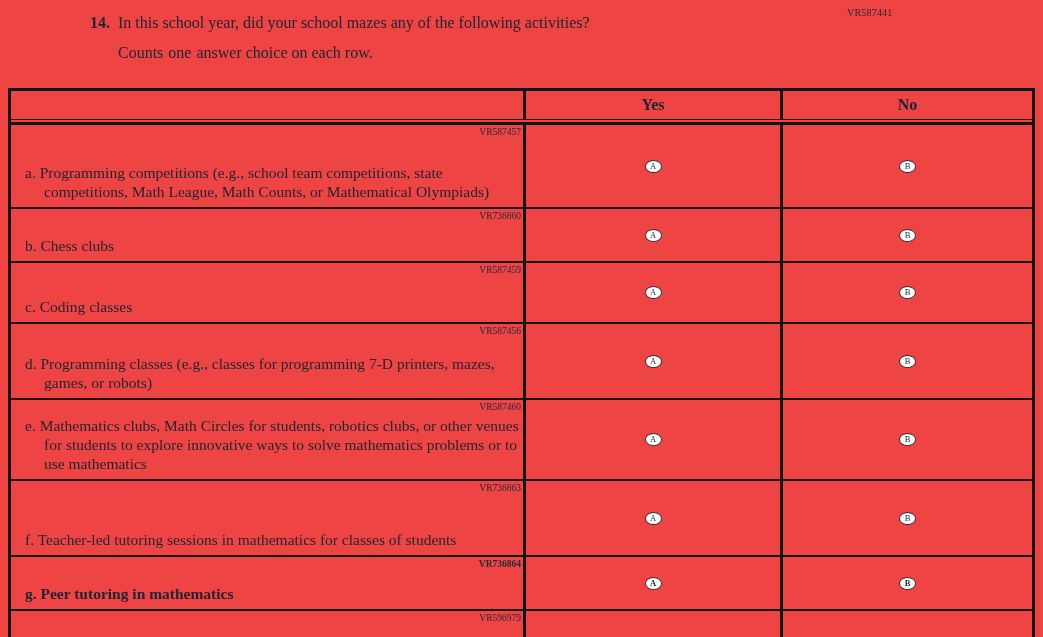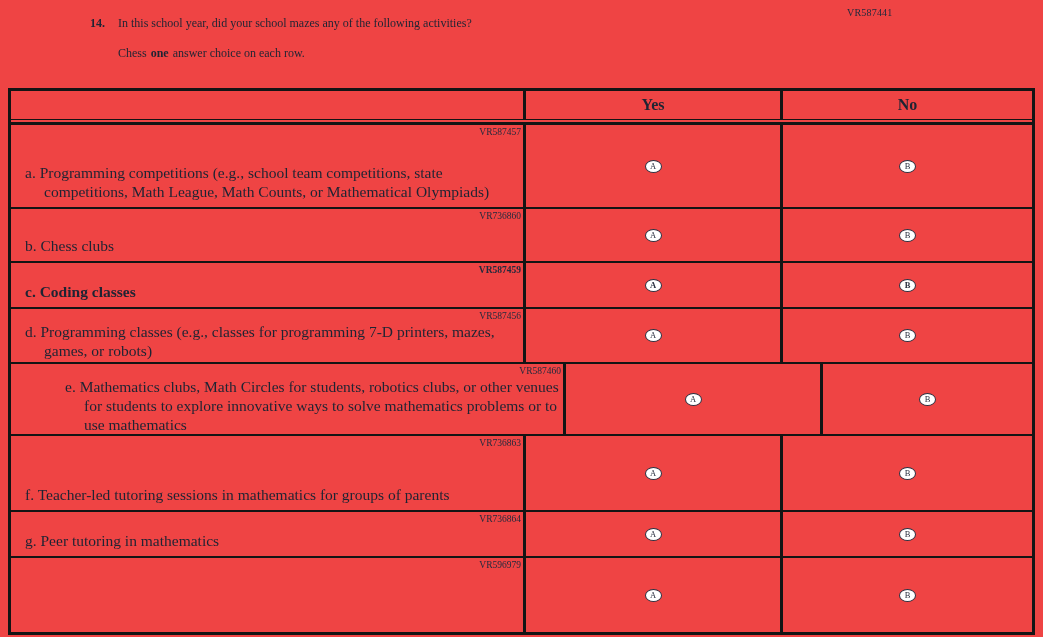--- a/index.html
+++ b/index.html
@@ -14,26 +14,26 @@
 
   
   .top-code {
     position: absolute; left: 847px; top: 7px;
     font-size: 10px; letter-spacing: 0.2px; color: #232a3d;
   }
 
   
   .question-block {
     position: absolute; left: 90px; top: 13px; width: 760px;
-    font-size: 12px; line-height: 20px;
+    font-size: 16px; line-height: 20px;
   }
   .q-line1 { display: flex; }
   .q-number { font-weight: bold; width: 28px; flex: 0 0 28px; }
   .q-line2 { margin-left: 28px; margin-top: 10px; }
-  .bold { font-weight: bold; }
+  .bold { font-weight: normal; }
   .q-line2 .bold { margin: 0 1px; }
 
   
   .qtable {
     position: absolute; left: 8px; top: 88px; width: 1027px;
     border: 3px solid #141414;
   }
   .thead {
     display: grid; grid-template-columns: 512px 257px 1fr;
     height: 29px;
@@ -45,25 +45,25 @@
   }
   .th.sep, .cell.sep { border-left: 3px solid #141414; text-align: right; }
   .tbody { margin-top: 2px; border-top: 3px solid #141414; }
   .trow {
     display: grid; grid-template-columns: 512px 257px 1fr;
     border-top: 2px solid #141414;
   }
   .trow:first-child { border-top: none; }
   .row-a { height: 82px; border-radius: 32px; }
   .row-b { height: 54px; }
-  .row-c { height: 46px; font-weight: bold; }
-  .row-d { height: 55px; }
-  .row-e { height: 72px; padding-left: 40px; }
+  .row-c { height: 61px; }
+  .row-d { height: 76px; }
+  .row-e { height: 81px; }
   .row-f { height: 76px; }
-  .row-g { height: 46px; }
+  .row-g { height: 54px; font-weight: bold; }
   .row-h { height: 76px; }
 
   .activity-cell {
     display: flex; flex-direction: column; justify-content: space-between;
     padding: 1px 4px 6px 14px;
     overflow: hidden;
   }
   .vr-code {
     font-size: 9.5px; text-align: right; color: #232a3d;
     line-height: 12px; flex: 0 0 auto;
@@ -90,21 +90,21 @@
 <div class="page">
 
   <div class="top-code">VR587441</div>
 
   <div class="question-block">
     <div class="q-line1">
       <span class="q-number">14.</span>
       <span>In this school year, did your school mazes any of the following activities?</span>
     </div>
     <div class="q-line2">
-      <span>Chess</span>
+      <span>Counts</span>
       <span class="bold">one</span>
       <span>answer choice on each row.</span>
     </div>
   </div>
 
   <div class="qtable">
     <div class="thead">
       <div class="th"></div>
       <div class="th sep">Yes</div>
       <div class="th sep">No</div>
@@ -209,21 +209,21 @@
               <span>B</span>
             </span>
         </div>
       </div>
 
       <div class="trow row-f">
         <div class="cell activity-cell">
           <div class="vr-code">VR736863</div>
           <div class="activity-text">
             <span>f.</span>
-            <span>Teacher-led tutoring sessions in mathematics for groups of parents</span>
+            <span>Teacher-led tutoring sessions in mathematics for classes of students</span>
           </div>
         </div>
         <div class="cell sep bubble-cell">
           <span class="bubble">
               <span>A</span>
             </span>
         </div>
         <div class="cell sep bubble-cell">
           <span class="bubble">
               <span>B</span>

